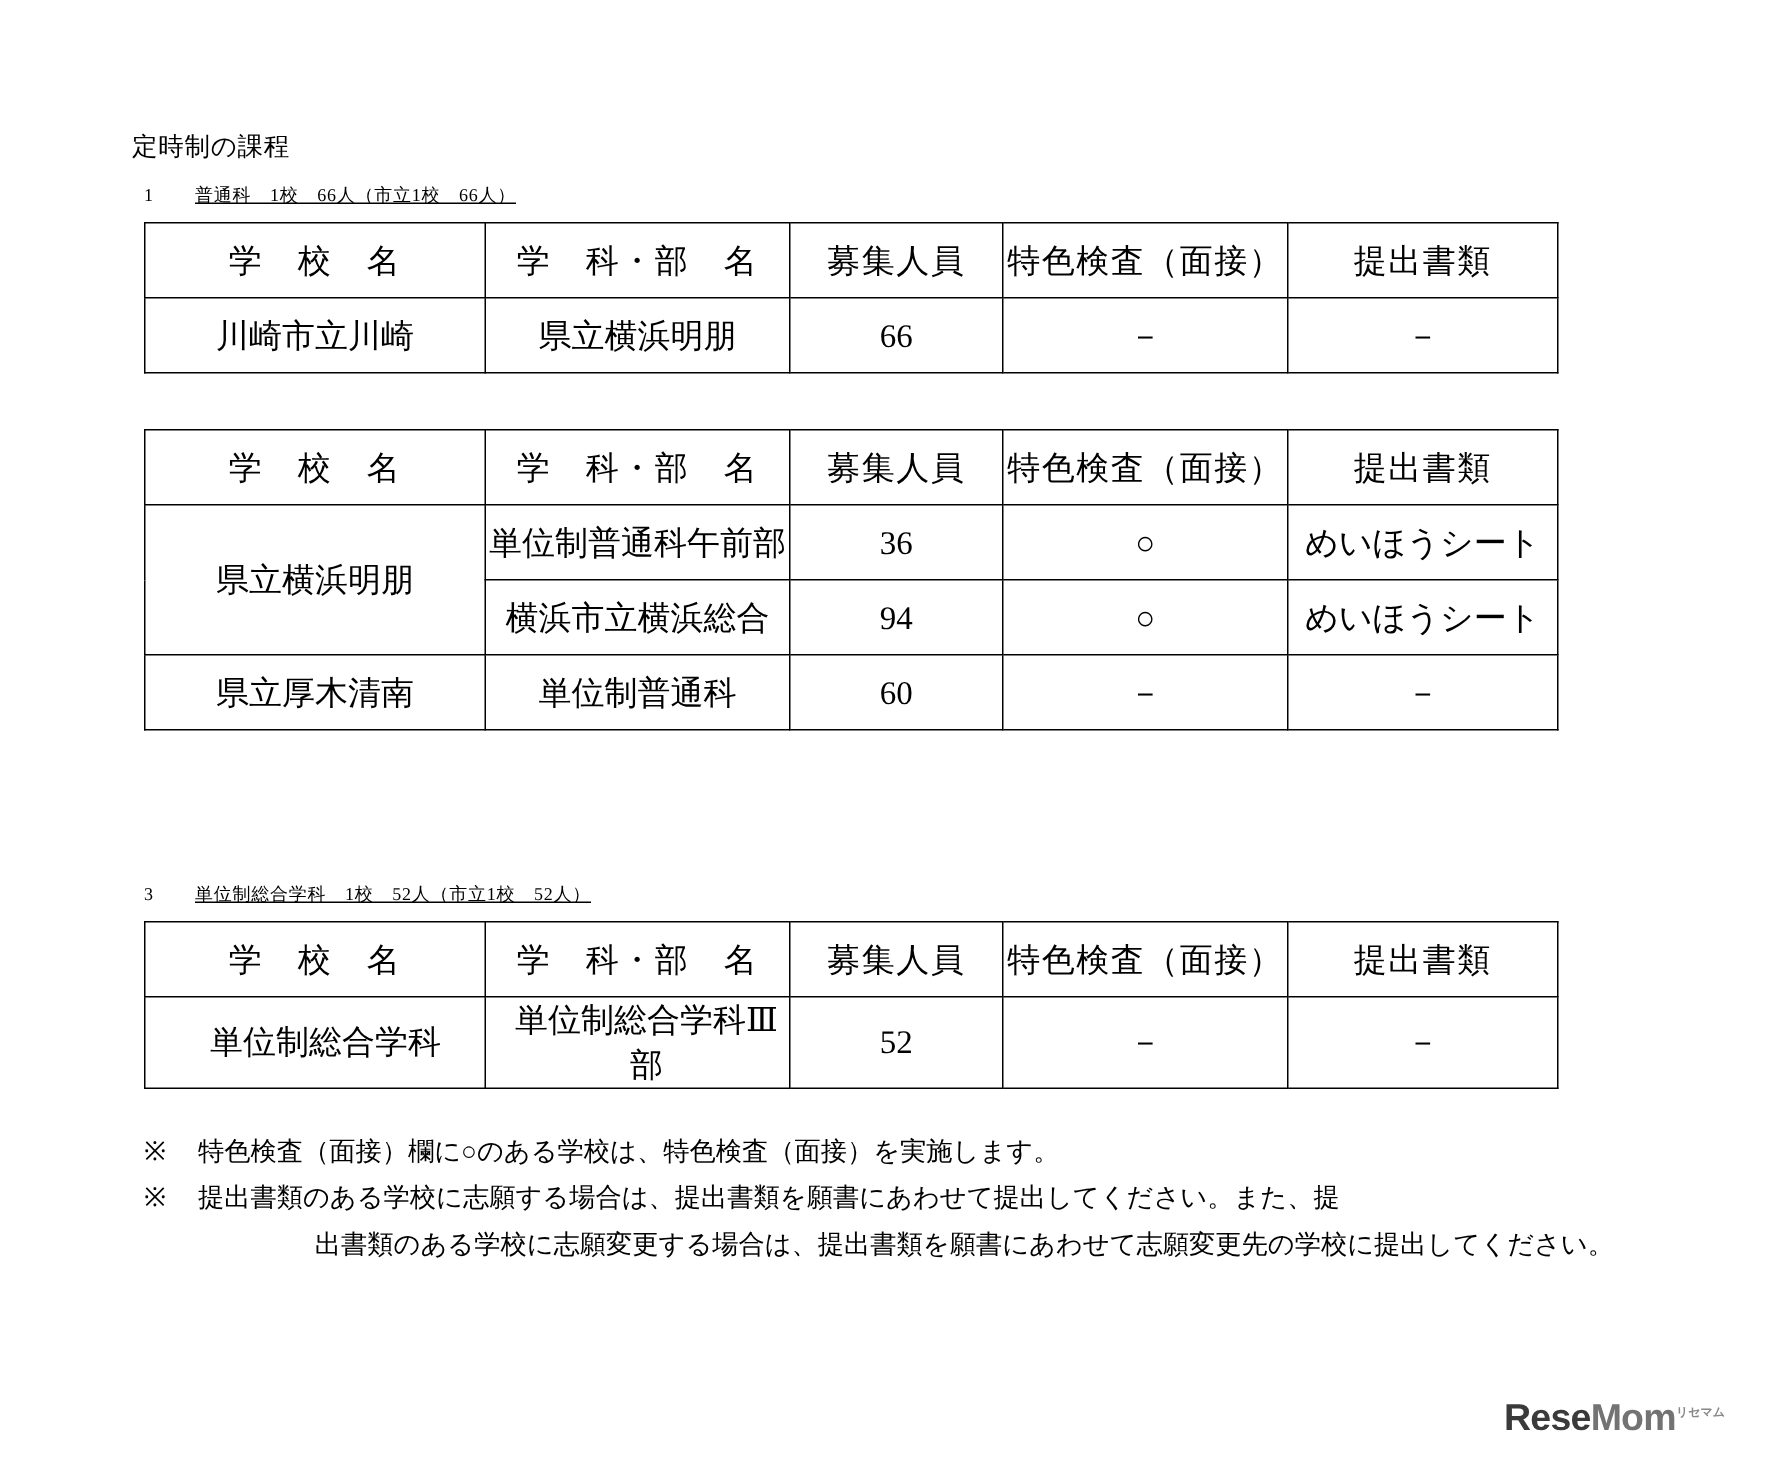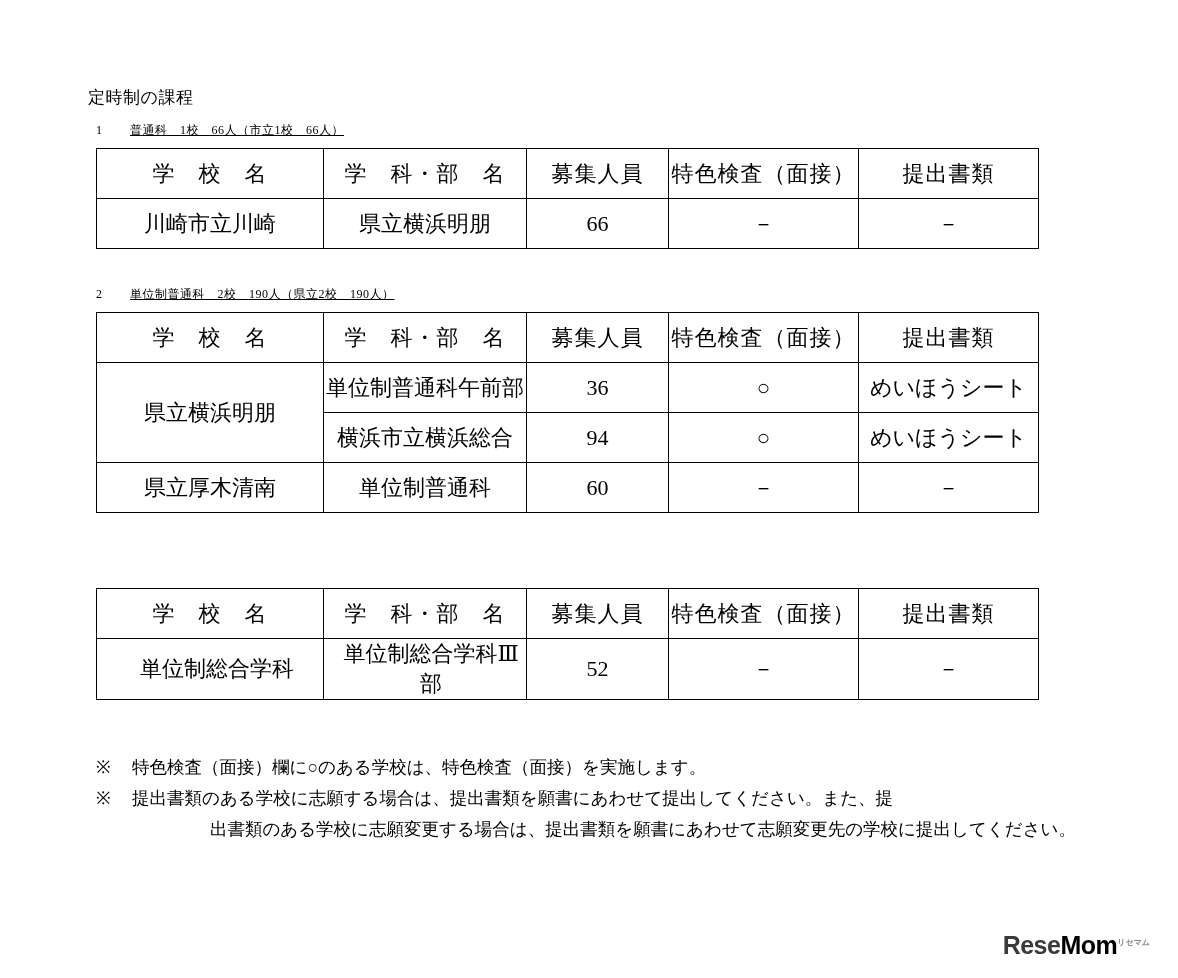--- a/index.html
+++ b/index.html
@@ -110,21 +110,21 @@
     position: absolute;
     right: 28px;
     bottom: 18px;
     font-family: "Liberation Sans", sans-serif;
     font-weight: bold;
     font-size: 25px;
     color: #3a3a3a;
     letter-spacing: -0.5px;
   }
   .logo .mom {
-    color: #000000;
+    color: #737373;
   }
   .logo .tm {
     font-size: 8px;
     vertical-align: super;
     letter-spacing: 0;
     color: #888;
   }
 </style>
 </head>
 <body>
@@ -160,23 +160,20 @@
           <td class="course-cell">県立横浜明朋</td>
           <td>66</td>
           <td>－</td>
           <td>－</td>
         </tr>
       </tbody>
     </table>
   </div>
 
   <div class="section" style="top:286px;">
-    <div class="section-heading">
-      <span class="num">2</span><span>単位制普通科　2校　190人（県立2校　190人）</span>
-    </div>
     <table class="data">
       <colgroup>
         <col class="col-school">
           <col class="col-course">
           <col class="col-count">
           <col class="col-exam">
           <col class="col-docs">
       </colgroup>
       <thead>
         <tr>
@@ -206,20 +203,23 @@
           <td class="course-cell">単位制普通科</td>
           <td>60</td>
           <td>－</td>
           <td>－</td>
         </tr>
       </tbody>
     </table>
   </div>
 
   <div class="section" style="top:588px;">
+    <div class="section-heading">
+      <span class="num">3</span><span>単位制総合学科　1校　52人（市立1校　52人）</span>
+    </div>
     <table class="data">
       <colgroup>
         <col class="col-school">
           <col class="col-course">
           <col class="col-count">
           <col class="col-exam">
           <col class="col-docs">
       </colgroup>
       <thead>
         <tr>

